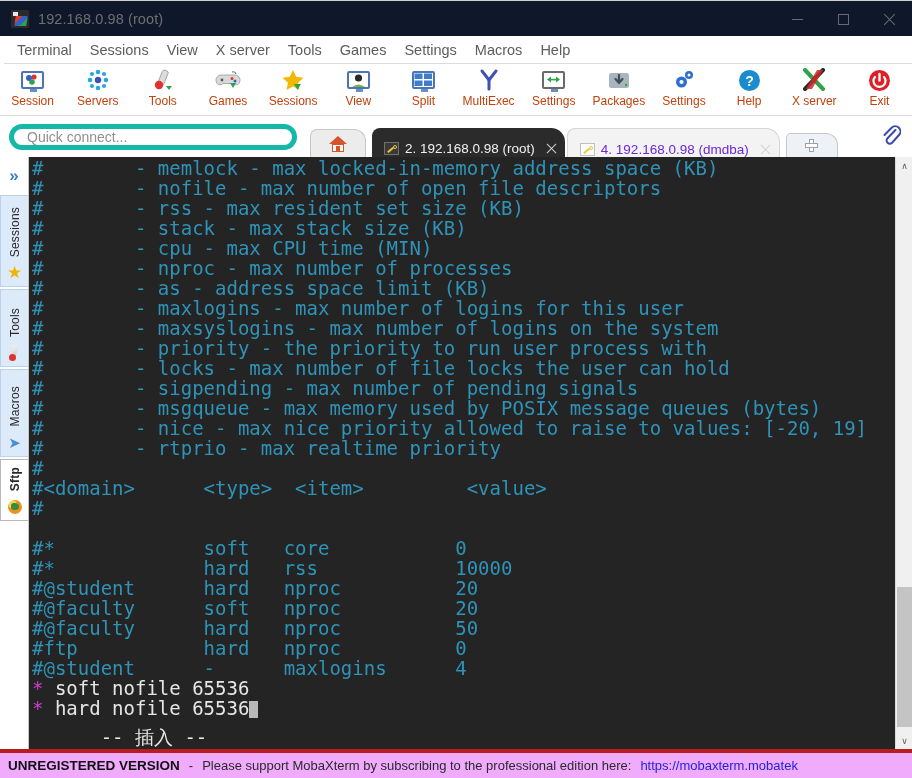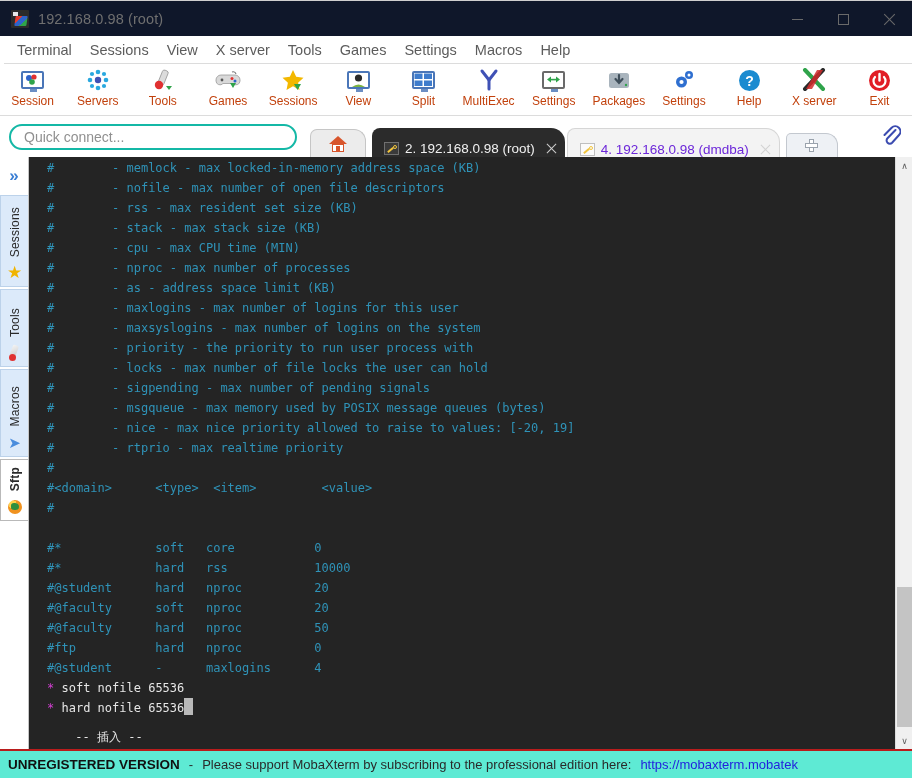--- a/index.html
+++ b/index.html
@@ -106,21 +106,21 @@
 
   
   .tabstrip {
     position: absolute; left: 0; top: 116px; width: 912px; height: 41px;
     background: #ffffff;
     display: flex; align-items: center;
     box-sizing: border-box;
   }
   .qc {
     margin-left: 9px; width: 288px; height: 26px;
-    border: 2px solid #14b8a6; border-radius: 13px; background:#fff;
+    border: 5px solid #14b8a6; border-radius: 13px; background:#fff;
     display:flex; align-items:center; padding: 0 13px; box-sizing: border-box;
   }
   .qc span { font-size: 14px; color: #909090; }
 
   .tab-home {
     margin-left: 13px; width: 56px; height: 28px; align-self: flex-end;
     background: #ececec; border: 1px solid #c6c6c6; border-bottom: none;
     border-radius: 7px 12px 0 0;
     display:flex; align-items:center; justify-content:center;
     transform: perspective(24px) rotateX(0deg);
@@ -249,24 +249,23 @@
     background:#2f8f3e; border-radius: 40% 60% 50% 45%;
   }
 
   
   .terminal {
     position: absolute; left: 29px; top: 157px;
     width: 866px; height: 592px;
     background: #242424;
     overflow: hidden;
     font-family: "DejaVu Sans Mono", "Liberation Mono", monospace;
-    font-size: 12px;
+    font-size: 19px;
     line-height: 20px;
     box-sizing: border-box;
-    padding-left: 15px;
   }
   .term-body { padding: 1px 0 0 3px; }
   .tline { white-space: pre; height: 20px; }
   .c-cy { color: #2f93b8; }
   .c-mg { color: #d23fd2; }
   .c-wh { color: #e6e6e6; }
   .cursor {
     display: inline-block; width: 9px; height: 17px;
     background: #b9b9b9; vertical-align: -3px;
   }
@@ -289,21 +288,21 @@
   .vs-up { position:absolute; top:0; left:0;}
   .vs-dn { position:absolute; bottom:0; left:0;}
   .vs-thumb {
     position:absolute; left: 1px; width: 15px; top: 430px; height: 140px;
     background: #c4c4c4;
   }
 
   
   .banner {
     position: absolute; left: 0; bottom: 0; width: 912px; height: 29px;
-    background: #5eead4; border-top: 2px solid #b91c1c;
+    background: #f0abfc; border-top: 4px solid #b91c1c;
     display: flex; align-items: center;
     box-sizing: border-box; overflow: hidden;
   }
   .bn-bold { font-size: 13.5px; font-weight: bold; color: #111111; margin-left: 8px; white-space: nowrap;}
   .bn-txt { font-size: 13px; color: #2a2a2a; margin-left: 9px; white-space: nowrap;}
   .bn-link { font-size: 13px; color: #2222dd; margin-left: 9px; white-space: nowrap;}
   .watermark {
     position: absolute; right: 6px; top: 748px;
     font-size: 11px; color: #ded3c6; letter-spacing: 0.3px;
     white-space: nowrap; pointer-events: none;

